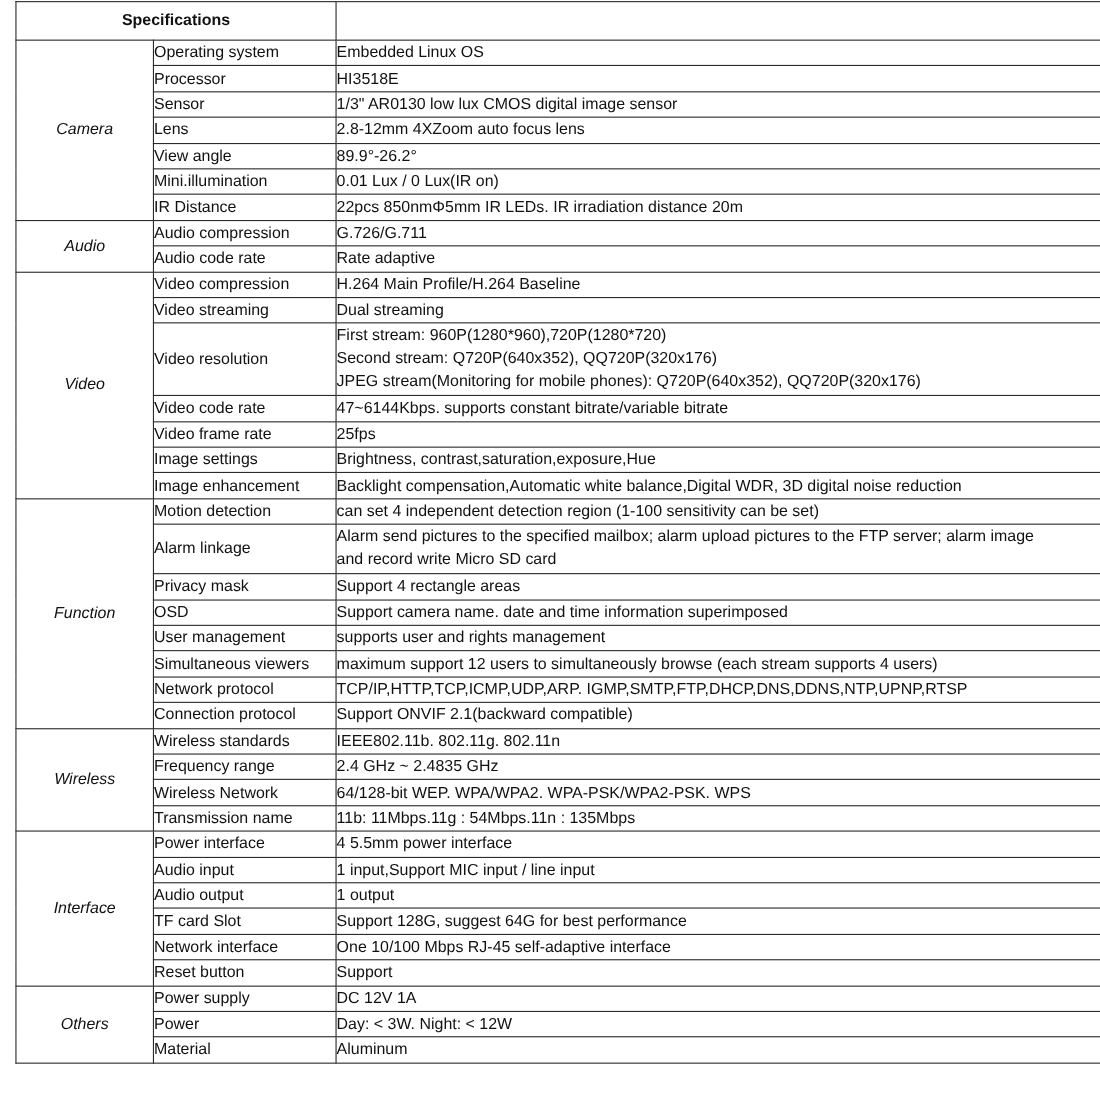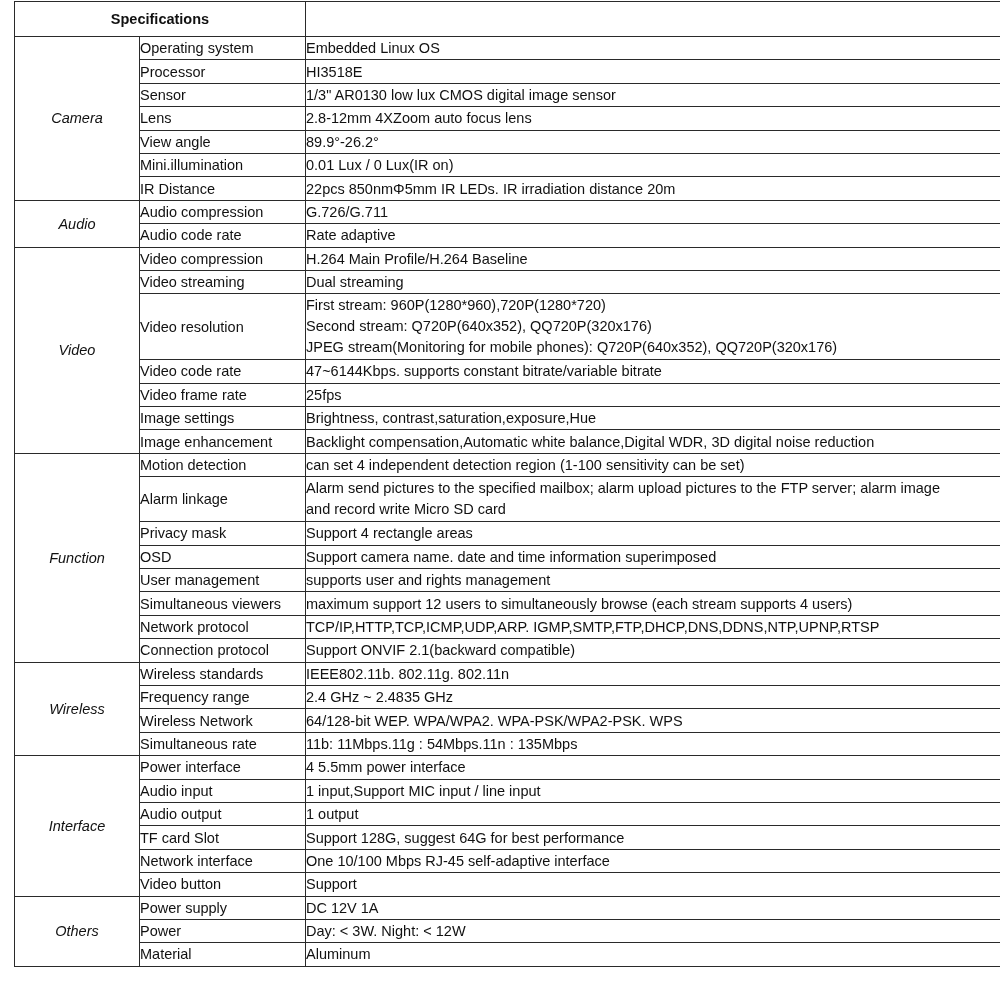--- a/index.html
+++ b/index.html
@@ -180,21 +180,21 @@
       </tr>
       <tr>
         <td class="name">Frequency range</td>
         <td class="val">2.4 GHz ~ 2.4835 GHz</td>
       </tr>
       <tr>
         <td class="name">Wireless Network</td>
         <td class="val">64/128-bit WEP. WPA/WPA2. WPA-PSK/WPA2-PSK. WPS</td>
       </tr>
       <tr>
-        <td class="name">Simultaneous rate</td>
+        <td class="name">Transmission name</td>
         <td class="val">11b:  11Mbps.11g : 54Mbps.11n : 135Mbps</td>
       </tr>
       <tr>
         <td class="cat" rowspan="6">Interface</td>
         <td class="name">Power interface</td>
         <td class="val">4 5.5mm power interface</td>
       </tr>
       <tr>
         <td class="name">Audio input</td>
         <td class="val">1 input,Support MIC input / line input</td>
@@ -205,21 +205,21 @@
       </tr>
       <tr>
         <td class="name">TF card Slot</td>
         <td class="val">Support 128G, suggest 64G for best performance</td>
       </tr>
       <tr>
         <td class="name">Network interface</td>
         <td class="val">One 10/100 Mbps RJ-45 self-adaptive interface</td>
       </tr>
       <tr>
-        <td class="name">Video button</td>
+        <td class="name">Reset button</td>
         <td class="val">Support</td>
       </tr>
       <tr>
         <td class="cat" rowspan="3">Others</td>
         <td class="name">Power supply</td>
         <td class="val">DC 12V 1A</td>
       </tr>
       <tr>
         <td class="name">Power</td>
         <td class="val">Day:  &lt; 3W. Night:  &lt; 12W</td>

